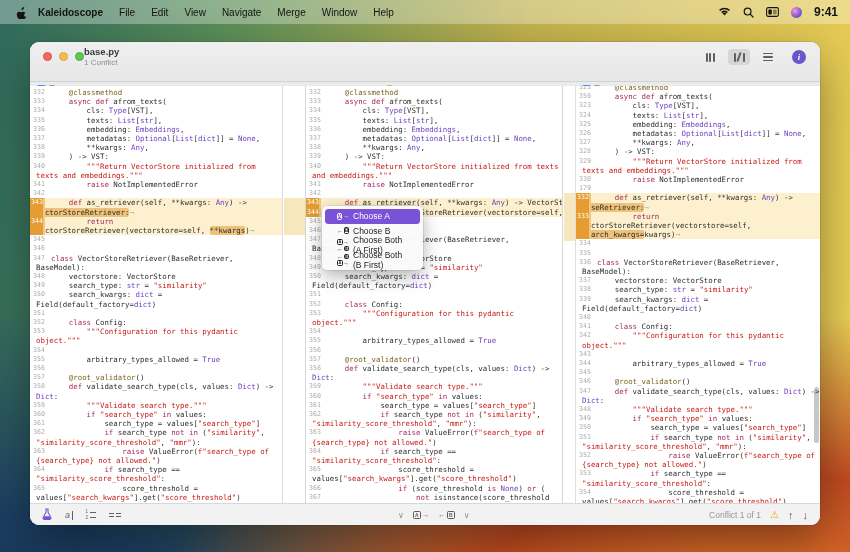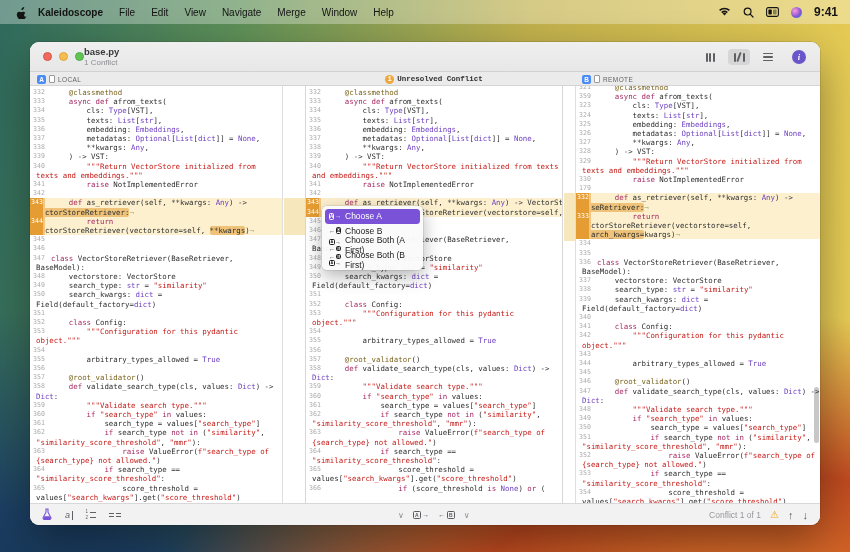--- a/index.html
+++ b/index.html
@@ -17,21 +17,21 @@
   .menubar .apple{width:12px;height:13px;margin:0 10px 0 4px;display:inline-flex;}
   .menubar .app{font-weight:bold;margin-right:16px;}
   .menubar .mitem{margin-right:16px;text-align:right;}
   .mb-right{margin-left:auto;display:flex;align-items:center;gap:12px;}
   .mb-right svg{display:block}
   .siri{width:11px;height:11px;border-radius:50%;background:radial-gradient(circle at 35% 35%, #ff9ad5, #7a52d8 60%, #3ec6e0);}
   .time{font-weight:700;font-size:12px;}
   
   .window{position:absolute;left:30px;top:42px;width:790px;height:483px;border-radius:9px;background:#fff;
     box-shadow:0 18px 45px rgba(0,0,0,0.38), 0 0 0 0.5px rgba(0,0,0,0.18);overflow:hidden;}
-  .titlebar{position:relative;height:30px;background:linear-gradient(#efefef,#e7e7e7);border-bottom:1px solid #d2d2d2;}
+  .titlebar{position:relative;height:40px;background:linear-gradient(#efefef,#e7e7e7);border-bottom:1px solid #d2d2d2;}
   .lights{position:absolute;left:13px;top:10px;display:flex;gap:7px;}
   .light{width:9px;height:9px;border-radius:50%;}
   .light.r{background:#ee6a5f;border:0.5px solid #d95349;}
   .light.y{background:#f5bd4f;border:0.5px solid #dfa83a;}
   .light.g{background:#61c454;border:0.5px solid #4fae43;}
   .tb-title{position:absolute;left:54px;top:4px;}
   .tb-title .t{font-size:9.5px;font-weight:bold;color:#3a3a3c;}
   .tb-title .s{font-size:8px;color:#8e8e93;margin-top:1px;}
   .tb-tools{position:absolute;right:14px;top:7px;display:flex;align-items:center;gap:7px;}
   .viewbtn{width:22px;height:16px;border-radius:4px;display:flex;align-items:center;justify-content:center;gap:1.5px;}
@@ -72,21 +72,21 @@
   .tok-k{color:#a52a63;} .tok-t{color:#6f42c1;} .tok-s{color:#c41a16;} .tok-d{color:#7a6420;}
   .mk{background:#eec379;border-radius:2px;}
   .nl{color:#a59a6e;}
   .conn{position:absolute;background:#f7e7bd;}
   #conn-l{left:254px;width:21px;top:112px;height:37px;}
   #conn-r{left:534px;width:11px;top:107px;height:48px;}
   .scrollthumb{position:absolute;left:784px;top:301px;width:5px;height:56px;border-radius:2.5px;background:rgba(0,0,0,0.22);}
   
   .ctxmenu{position:absolute;left:292px;top:164px;width:101px;background:rgba(250,250,250,0.97);border-radius:5px;
     box-shadow:0 6px 18px rgba(0,0,0,0.3), 0 0 0 0.5px rgba(0,0,0,0.15);padding:3px;z-index:50;}
-  .mi{display:flex;align-items:center;gap:4px;height:14.5px;border-radius:3.5px;padding:0 4px;font-size:8.5px;color:#1c1c1e;}
+  .mi{display:flex;align-items:center;gap:4px;height:14.5px;border-radius:3.5px;padding:0 12px;font-size:8.5px;color:#1c1c1e;}
   .mi.sel{background:#7a52d8;color:#fff;}
   .mi .ic{width:12px;display:flex;align-items:center;justify-content:center;gap:1px;flex-shrink:0;}
   .mbox{display:inline-block;width:7px;height:7px;border:1px solid currentColor;border-radius:1.5px;
     font-size:4.5px;line-height:6px;text-align:center;font-weight:bold;}
   .mbox.sm{width:5.5px;height:5.5px;font-size:3.8px;line-height:4.5px;}
   .marr{font-size:6px;line-height:6px;}
   .micol{display:flex;flex-direction:column;gap:0.5px;}
   .mirow{display:flex;align-items:center;gap:0.5px;}
   
   .statusbar{position:absolute;left:0;right:0;bottom:0;height:22px;background:#f2f2f2;border-top:1px solid #d8d8d8;}
@@ -481,20 +481,24 @@
             <span class="ln">364</span>
             <span class="code">            <span class="tok-k">if</span> search_type == <span class="tok-s">"similarity_score_threshold"</span>:</span>
           </div>
           <div class="row">
             <span class="ln">365</span>
             <span class="code">                score_threshold = values[<span class="tok-s">"search_kwargs"</span>].get(<span class="tok-s">"score_threshold"</span>)</span>
           </div>
           <div class="row">
             <span class="ln">366</span>
             <span class="code">                <span class="tok-k">if</span> (score_threshold <span class="tok-k">is</span> <span class="tok-t">None</span>) <span class="tok-k">or</span> (</span>
+          </div>
+          <div class="row">
+            <span class="ln">367</span>
+            <span class="code">                    <span class="tok-k">not</span> isinstance(score_threshold</span>
           </div>
         </div>
       </div>
     <div class="pane" id="p-remote">
         <div class="inner">
           <div class="row">
             <span class="ln">321</span>
             <span class="code">    <span class="tok-d">@classmethod</span></span>
           </div>
           <div class="row">

